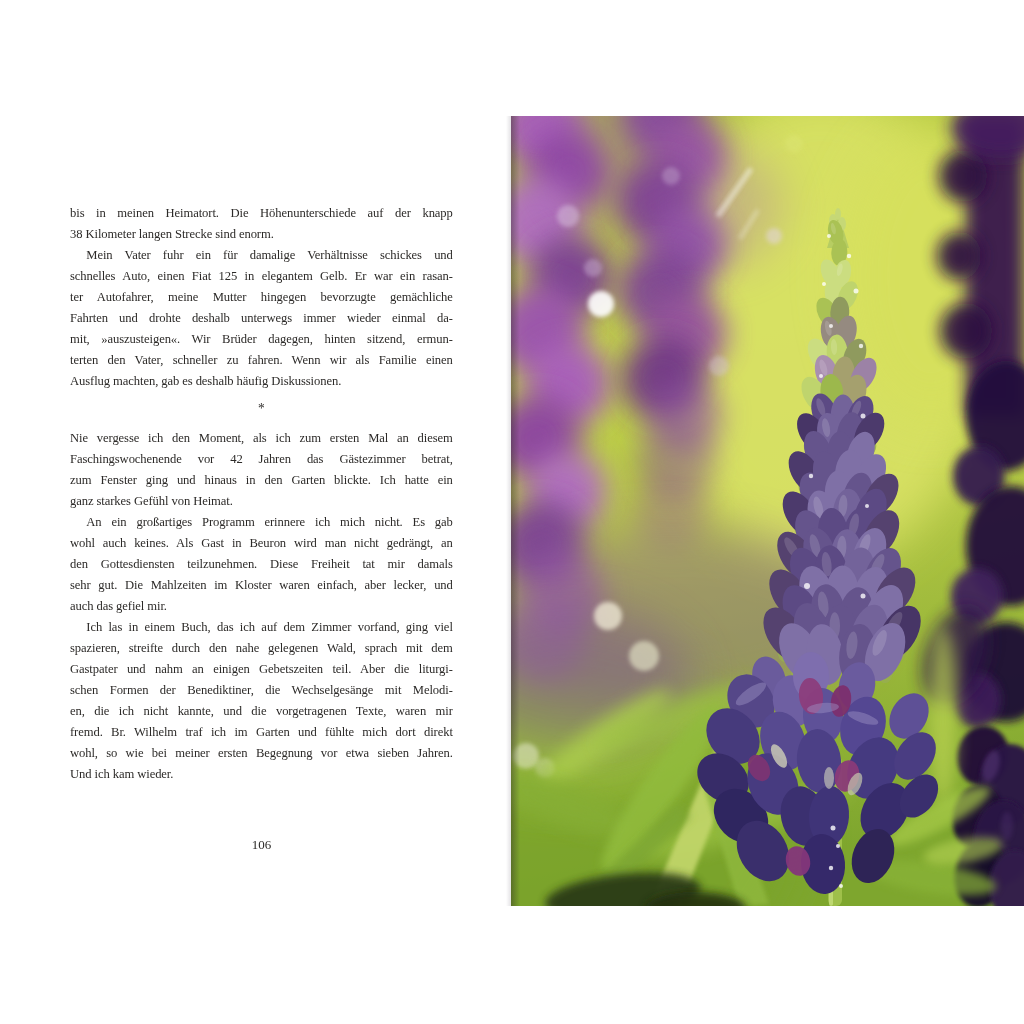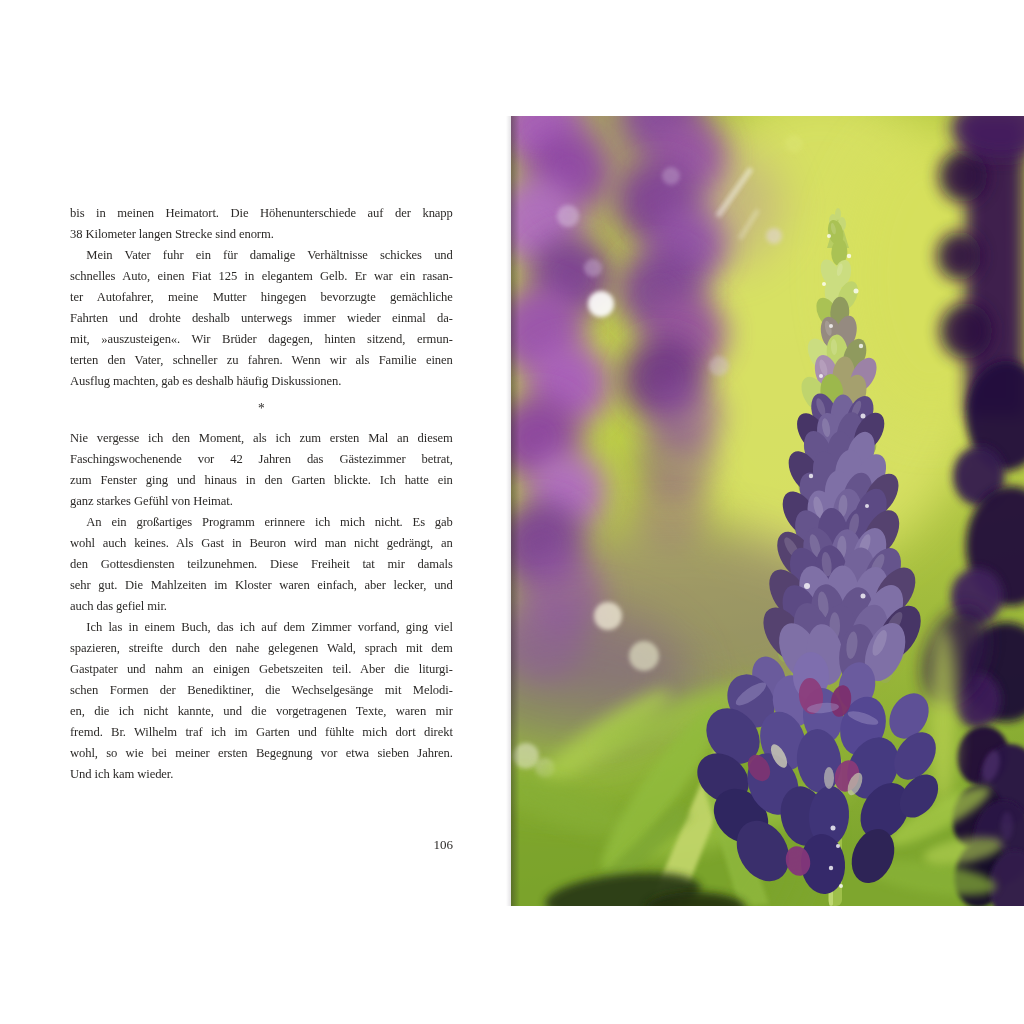--- a/index.html
+++ b/index.html
@@ -7,21 +7,21 @@
           font-family:"Liberation Serif",serif;}
   
   #left-page{position:absolute;left:0;top:0;width:422px;height:1024px;background:#ffffff;}
   #text-block{position:absolute;left:70px;top:202px;width:400px;
               transform:scaleX(0.957);transform-origin:left top;
               font-size:13.2px;line-height:21px;letter-spacing:-0.1px;color:#2c2a28;}
   .tline{text-align:justify;text-align-last:justify;height:21px;overflow:hidden;}
   .tline.last{text-align-last:left;}
   .tline.indent{text-indent:17px;}
   .separator{height:36px;line-height:36px;text-align:center;text-align-last:center;font-size:14px;color:#2c2a28;}
-  #page-number{position:absolute;left:70px;top:837px;width:383px;text-align:right;
+  #page-number{position:absolute;left:70px;top:837px;width:383px;text-align:center;
                font-size:13px;color:#2c2a28;}
   
   #photo{position:absolute;left:511px;top:116px;width:513px;height:790px;
          box-shadow:inset 3px 0 4px -1px rgba(40,30,50,.30), inset 0 -2px 3px -1px rgba(40,40,30,.25);}
   #photo::before{content:'';position:absolute;left:-5px;top:0;bottom:0;width:5px;
          background:linear-gradient(to right,rgba(0,0,0,0),rgba(60,50,70,.14));}
   #photo svg{display:block;}
 </style>
 </head>
 <body>

